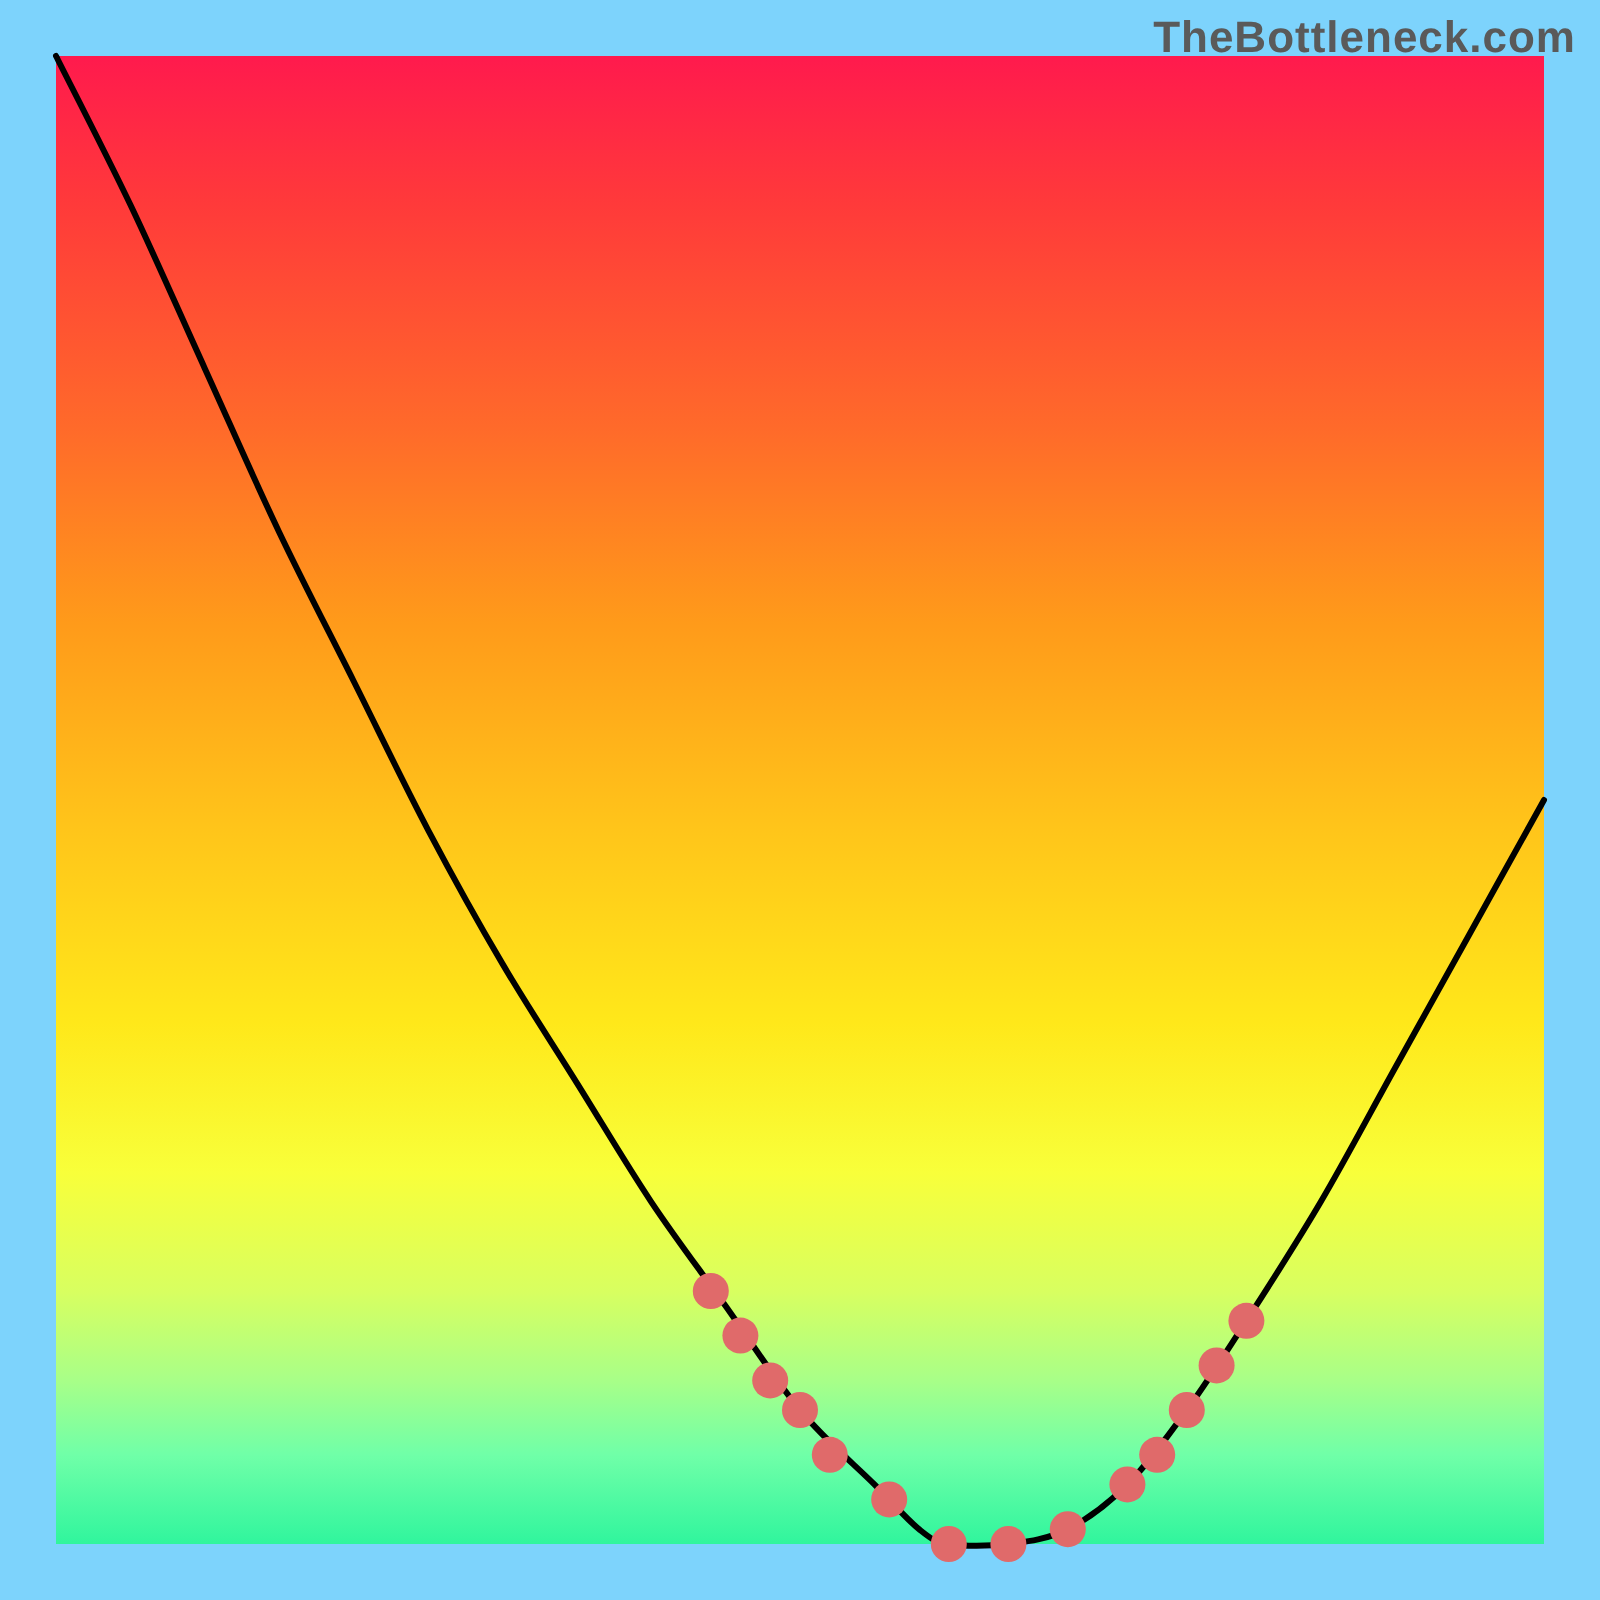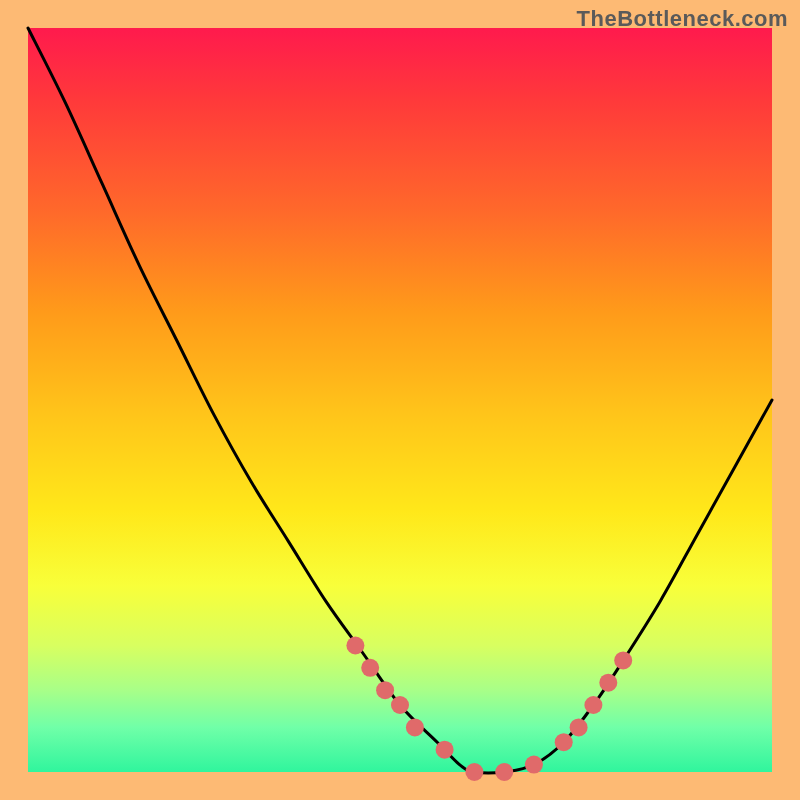--- a/index.html
+++ b/index.html
@@ -8,21 +8,21 @@
     width: 800px;
     height: 800px;
     background: #000;
     overflow: hidden;
     font-family: Arial, Helvetica, sans-serif;
   }
   .frame {
     position: relative;
     width: 800px;
     height: 800px;
-    background: #fdba74;
+    background: #7dd3fc;
   }
   .watermark {
     position: absolute;
     top: 6px;
     right: 12px;
     color: #5a5a5a;
     font-size: 22px;
     font-weight: 600;
     letter-spacing: 0.5px;
     user-select: none;

